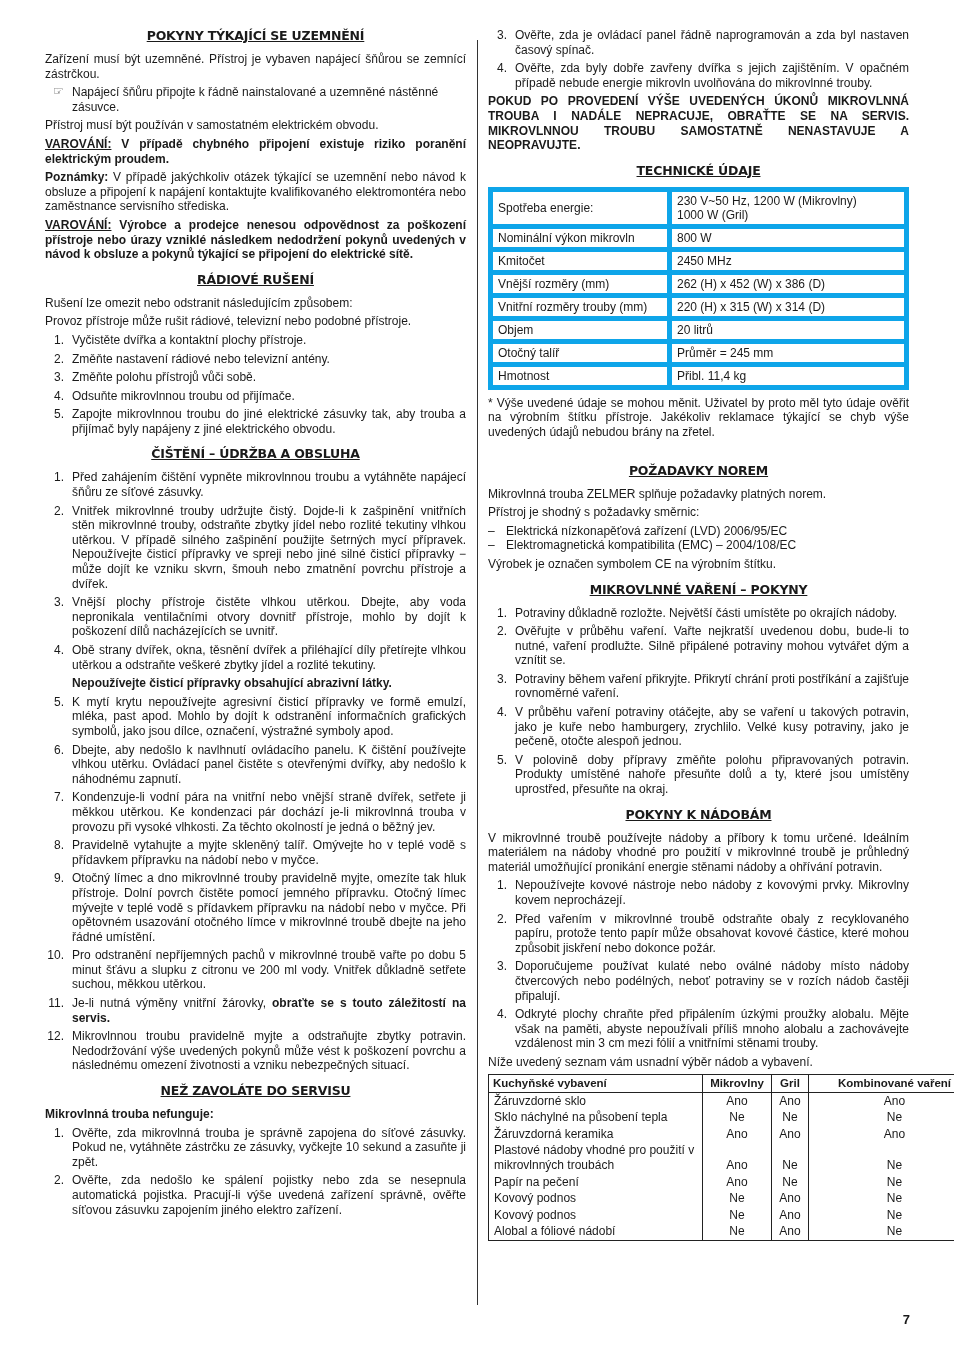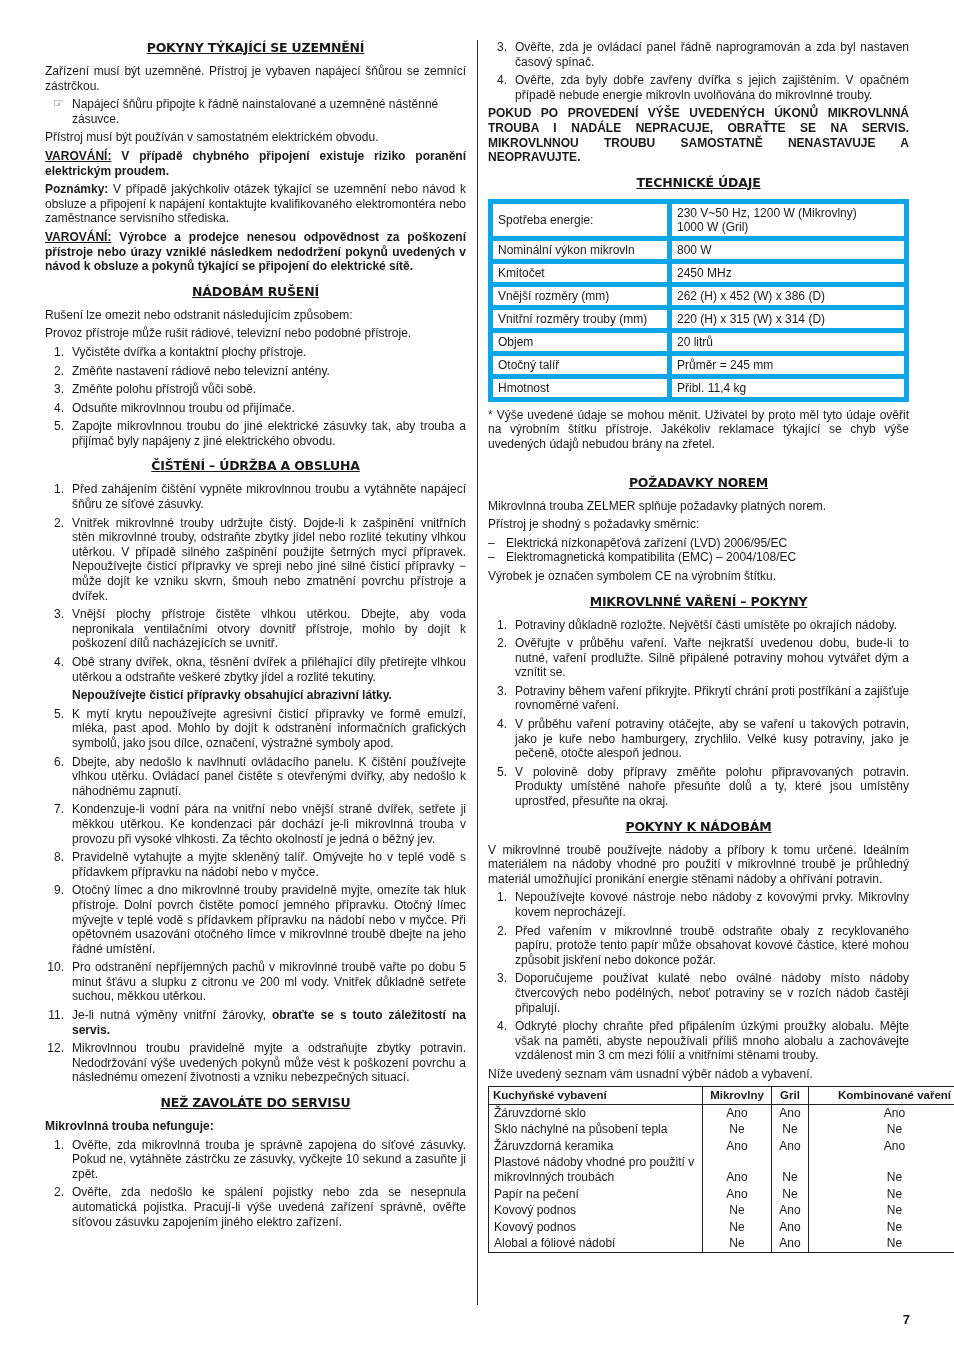--- a/index.html
+++ b/index.html
@@ -1,21 +1,21 @@
 <!DOCTYPE html>
 <html><head>
 <meta charset="utf-8">
 <style>
   html, body { margin: 0; padding: 0; background: #ffffff; }
   body {
     width: 954px; height: 1350px; position: relative; overflow: hidden;
     font-family: "Liberation Sans", sans-serif; color: #1a1a1a;
     font-size: 12px; line-height: 14.6px;
   }
-  .col { position: absolute; top: 40px; }
+  .col { position: absolute; top: 28px; }
   .col-left { left: 45px; width: 421px; }
   .col-right { left: 488px; width: 421px; }
   .divider { position: absolute; left: 477px; top: 40px; width: 1px; height: 1265px; background: #333; }
   h2 {
     font-family: "DejaVu Sans", sans-serif; font-weight: bold; font-size: 12.5px;
     text-align: center; text-decoration: underline; margin: 0 0 8px 0; letter-spacing: -0.2px;
     line-height: 16px;
   }
   p { margin: 0 0 4px 0; text-align: justify; }
   .bold { font-weight: bold; }
@@ -55,21 +55,21 @@
       <span class="hand">☞</span>
       <span>Napájecí šňůru připojte k řádně nainstalované a uzemněné nástěnné zásuvce.</span>
     </div>
     <p>Přístroj musí být používán v samostatném elektrickém obvodu.</p>
     <p class="bold"><span class="u">VAROVÁNÍ:</span><span> V případě chybného připojení existuje riziko poranění elektrickým proudem.</span></p>
     <p><span class="bold">Poznámky:</span><span> V případě jakýchkoliv otázek týkající se uzemnění nebo návod k obsluze a připojení k napájení kontaktujte kvalifikovaného elektromontéra nebo zaměstnance servisního střediska.</span></p>
     <p class="bold"><span class="u">VAROVÁNÍ:</span><span> Výrobce a prodejce nenesou odpovědnost za poškození přístroje nebo úrazy vzniklé následkem nedodržení pokynů uvedených v návod k obsluze a pokynů týkající se připojení do elektrické sítě.</span></p>
   </div>
 
   <div class="section">
-    <h2>NÁDOBÁM RUŠENÍ</h2>
+    <h2>RÁDIOVÉ RUŠENÍ</h2>
     <p>Rušení lze omezit nebo odstranit následujícím způsobem:</p>
     <p>Provoz přístroje může rušit rádiové, televizní nebo podobné přístroje.</p>
     <ol class="list">
       <li><span class="num">1.</span><span>Vyčistěte dvířka a kontaktní plochy přístroje.</span></li>
       <li><span class="num">2.</span><span>Změňte nastavení rádiové nebo televizní antény.</span></li>
       <li><span class="num">3.</span><span>Změňte polohu přístrojů vůči sobě.</span></li>
       <li><span class="num">4.</span><span>Odsuňte mikrovlnnou troubu od přijímače.</span></li>
       <li><span class="num">5.</span><span>Zapojte mikrovlnnou troubu do jiné elektrické zásuvky tak, aby trouba a přijímač byly napájeny z jiné elektrického obvodu.</span></li>
     </ol>
   </div>

